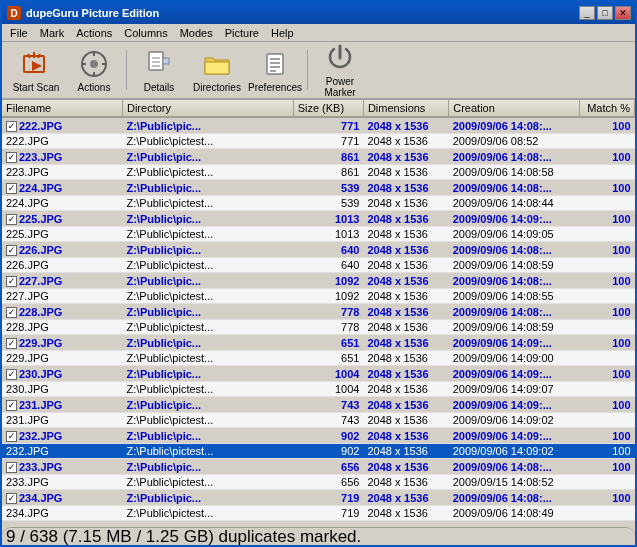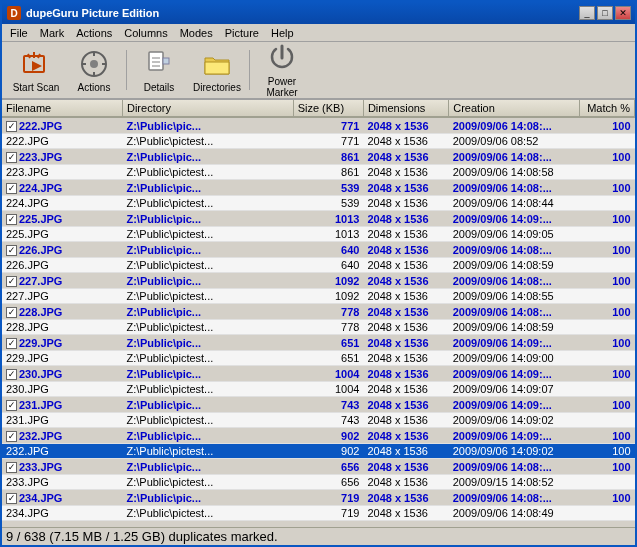--- a/index.html
+++ b/index.html
@@ -143,21 +143,22 @@
     .col-match { width: 55px; text-align: right; }
 
     
     .status-bar {
       background: #d4d0c8;
       border-top: 1px solid #a0a090;
       height: 18px;
       display: flex;
       align-items: center;
       padding: 0 4px;
-      font-size: 13px;
+      font-size: 17px;
+      border-radius: 9px;
     }
 
     
     .window {
       border: 2px solid #0a57c2;
       display: flex;
       flex-direction: column;
       height: 547px;
       width: 637px;
     }
@@ -247,20 +248,32 @@
       <button class="toolbar-btn">
         <div class="toolbar-icon">
           <svg width="32" height="32" viewBox="0 0 32 32">
             <path d="M4 10 L4 26 L28 26 L28 12 L14 12 L12 10 Z" fill="#e8c850" stroke="#b09020" stroke-width="1"></path>
             <path d="M4 14 L28 14 L28 26 L4 26 Z" fill="#fce878" stroke="#b09020" stroke-width="1"></path>
           </svg>
         </div>
         <span>Directories</span>
       </button>
 
+      <button class="toolbar-btn">
+        <div class="toolbar-icon">
+          <svg width="32" height="32" viewBox="0 0 32 32">
+            <rect x="8" y="6" width="16" height="20" rx="1" fill="white" stroke="#808080" stroke-width="1.5"></rect>
+            <line x1="11" y1="11" x2="21" y2="11" stroke="#808080" stroke-width="1.5"></line>
+            <line x1="11" y1="15" x2="21" y2="15" stroke="#808080" stroke-width="1.5"></line>
+            <line x1="11" y1="19" x2="21" y2="19" stroke="#808080" stroke-width="1.5"></line>
+            <line x1="11" y1="23" x2="17" y2="23" stroke="#808080" stroke-width="1.5"></line>
+          </svg>
+        </div>
+        <span>Preferences</span>
+      </button>
 
       <div class="toolbar-separator"></div>
 
 
       <button class="toolbar-btn">
         <div class="toolbar-icon">
           <svg width="32" height="32" viewBox="0 0 32 32">
             <path d="M16 4 L16 16" stroke="#606060" stroke-width="3" stroke-linecap="round"></path>
             <path d="M10 7 A10 10 0 1 0 22 7" fill="none" stroke="#606060" stroke-width="2.5" stroke-linecap="round"></path>
           </svg>

